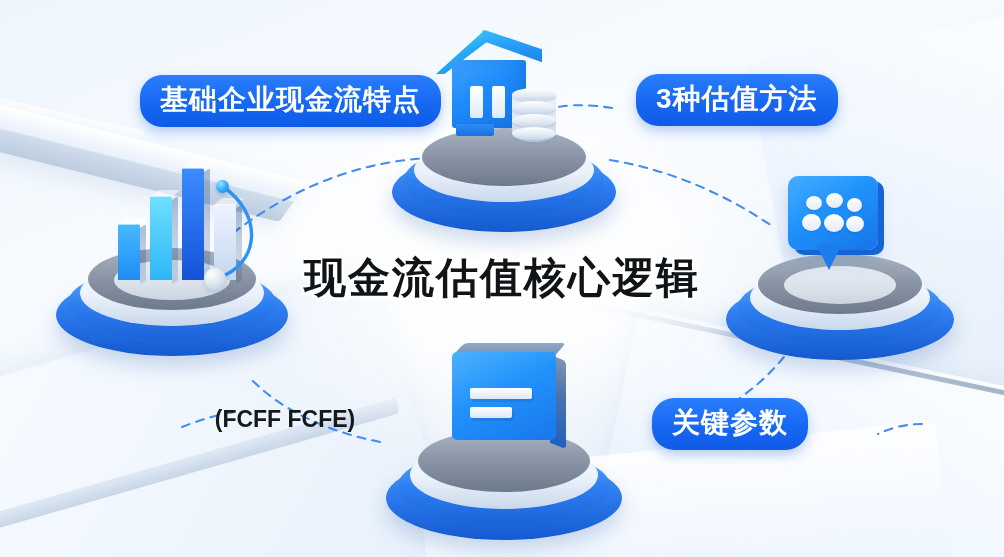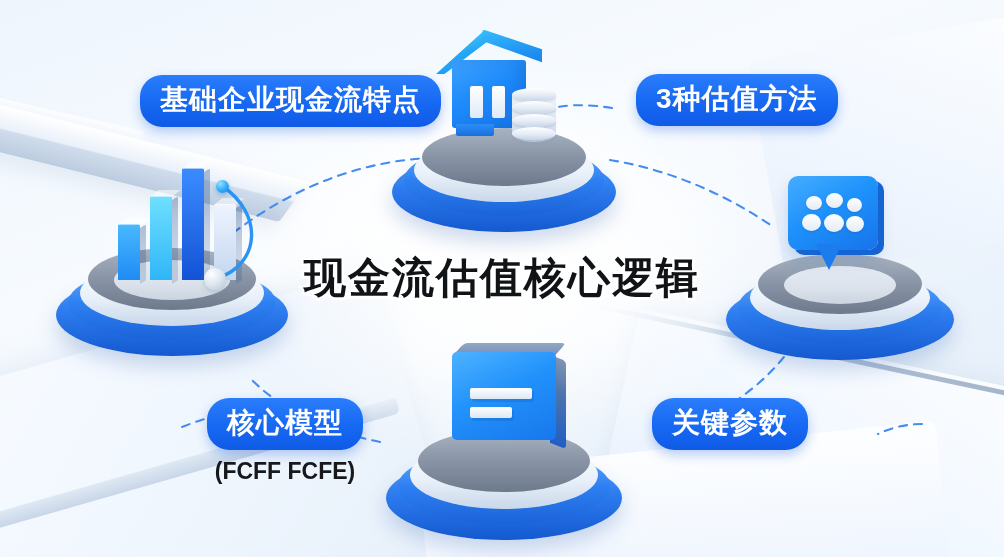--- a/index.html
+++ b/index.html
@@ -332,19 +332,18 @@
 
   <div class="icon3d" style="left:452px;top:352px;width:120px;height:100px;">
     <div class="doc-top"></div>
     <div class="doc-side"></div>
     <div class="doc-face"></div>
     <div class="doc-line" style="left:18px;top:36px;width:62px;"></div>
     <div class="doc-line" style="left:18px;top:55px;width:42px;"></div>
   </div>
 
   <div class="node-label" style="left:160px;top:398px;width:250px;">
-    <span class="pill">核心模型</span>
     <div class="sub latin">(FCFF FCFE)</div>
   </div>
 
   <div id="center-title">现金流估值核心逻辑</div>
 
 </div>
 
 </body></html>

